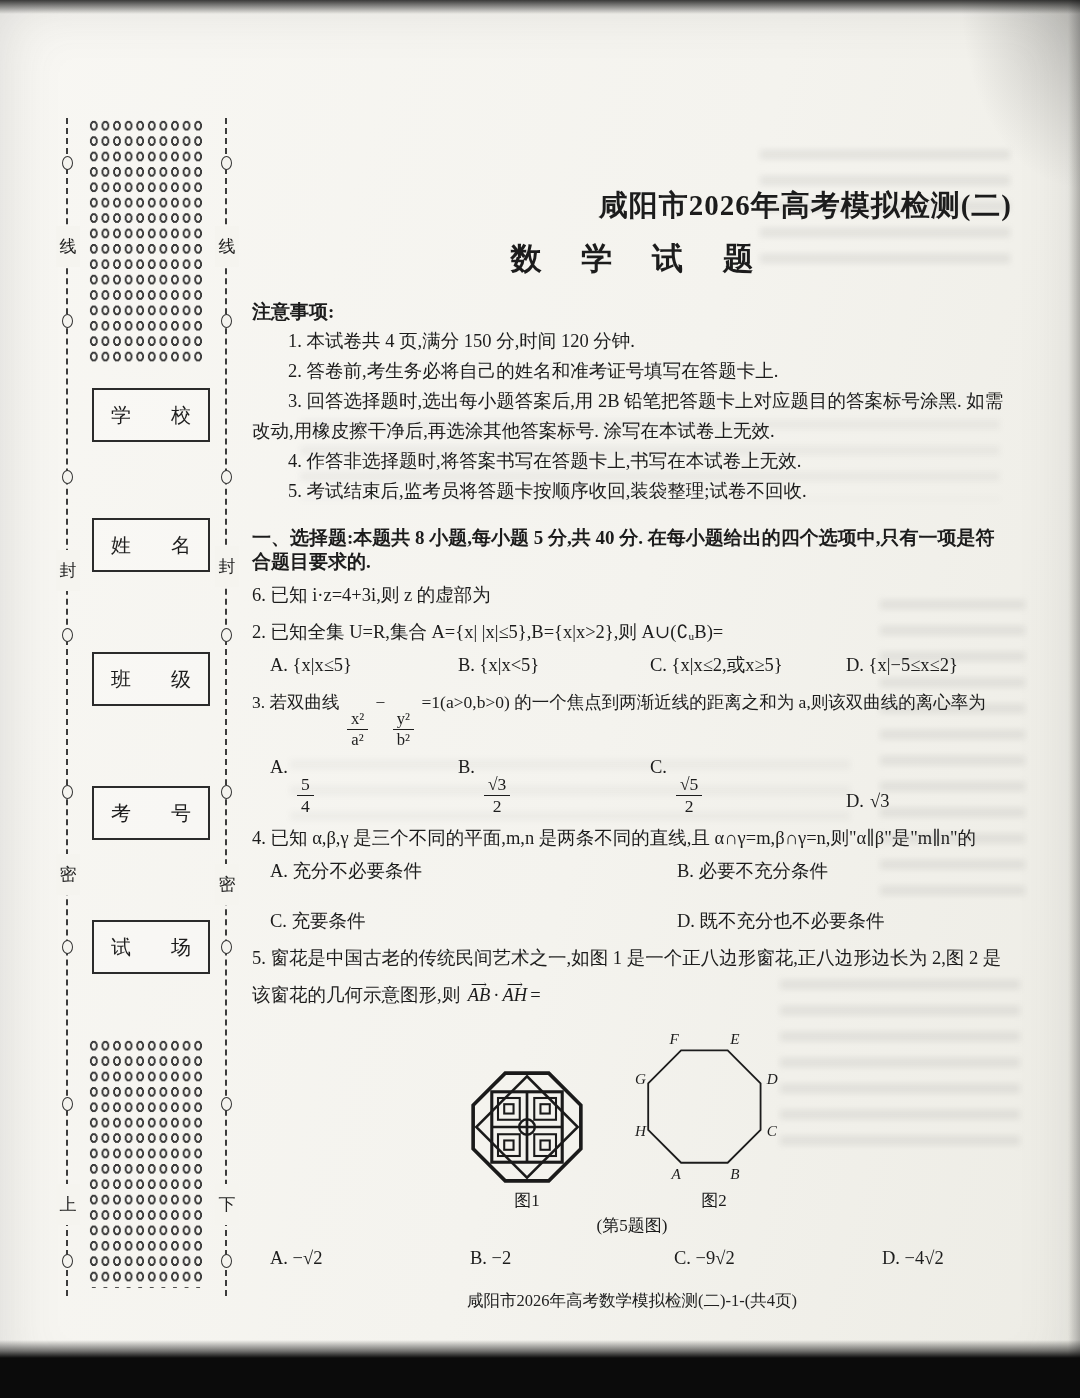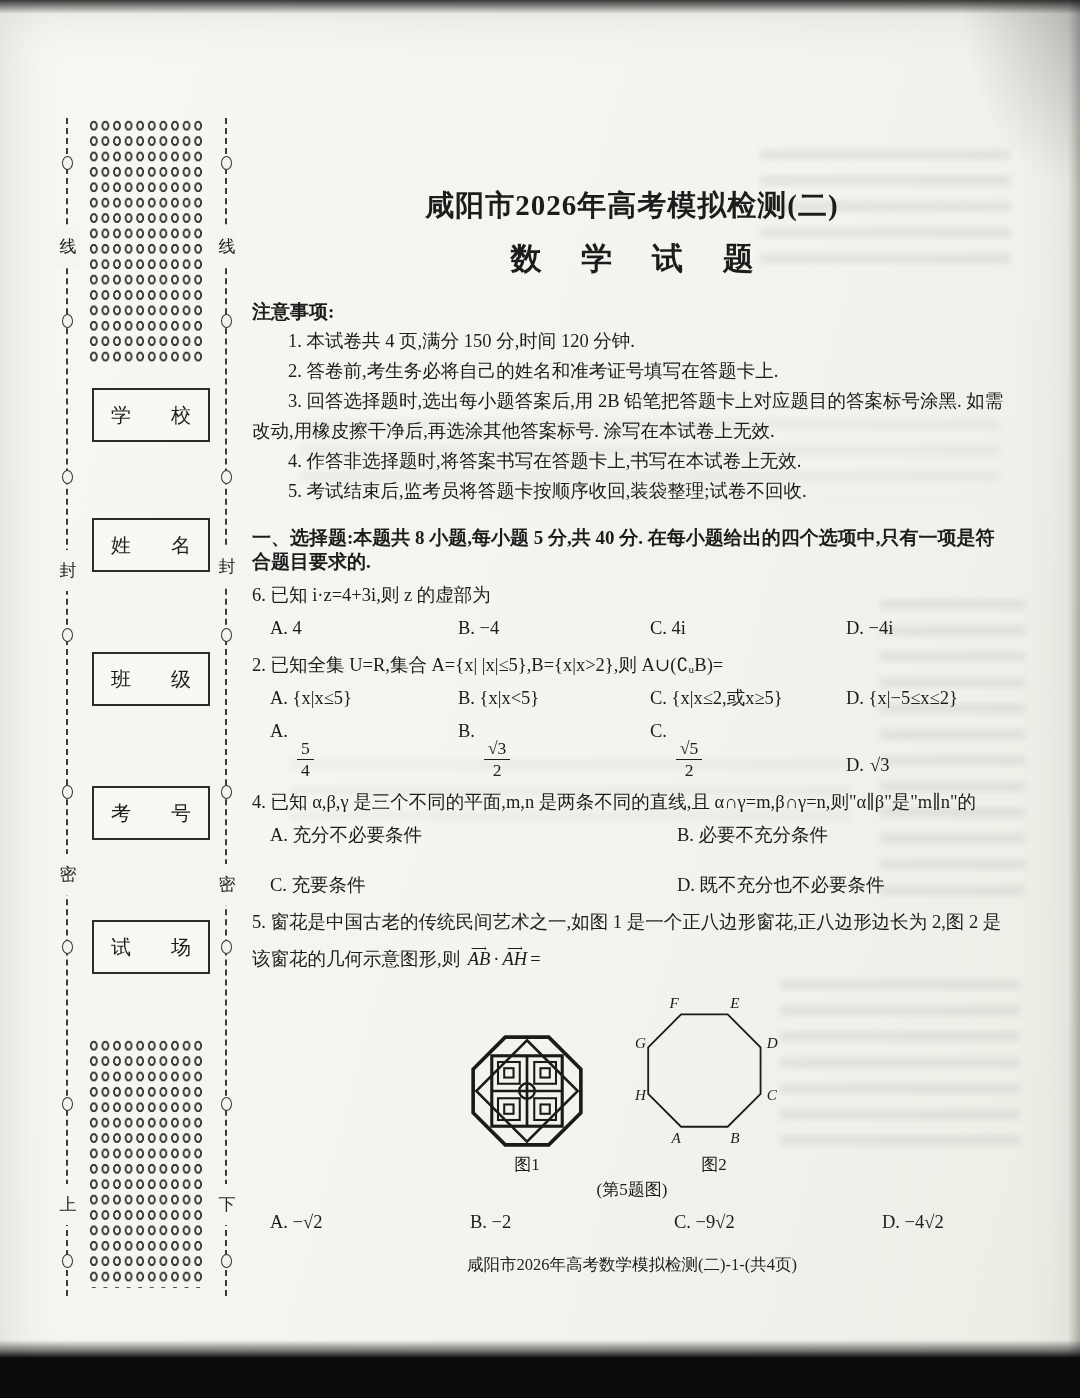--- a/index.html
+++ b/index.html
@@ -30,21 +30,21 @@
   
   .bubbles{position:absolute;left:88px;width:116px;
     background-image:radial-gradient(ellipse 4.2px 5.2px at center,rgba(0,0,0,0) 0 52%,#3a3a3a 58% 90%,rgba(0,0,0,0) 95%);
     background-size:11.6px 15.4px;}
   
   .fieldbox{position:absolute;left:92px;width:118px;height:54px;border:2px solid #2b2b2b;
     box-sizing:border-box;display:flex;align-items:center;justify-content:space-between;
     padding:0 17px;font-size:20px;background:rgba(255,255,255,.25);}
   
   .main{position:absolute;left:252px;top:0;width:760px;}
-  .title{margin:186px 0 0;text-align:center;font-size:29px;font-weight:700;letter-spacing:1px;}
+  .title{margin:186px 0 0;text-align:right;font-size:29px;font-weight:700;letter-spacing:1px;}
   .subtitle{margin:12px 0 0;text-align:center;font-size:31px;font-weight:700;
     letter-spacing:16px;text-indent:16px;}
   .notice-heading{margin-top:18px;font-size:19px;font-weight:700;line-height:28px;}
   .notice-item{margin:0;font-size:18.5px;line-height:30px;text-indent:36px;}
   .sec-heading{margin:20px 0 0;font-size:19px;font-weight:700;line-height:24px;}
   .stem{margin:6px 0 0;font-size:18.5px;line-height:31px;}
   .stem.compact{font-size:17.5px;}
   .opts4{display:grid;grid-template-columns:188px 192px 196px 1fr;margin-left:18px;
     font-size:18.5px;line-height:31px;margin-top:2px;align-items:end;}
   .opts2{display:grid;grid-template-columns:388px 1fr;row-gap:3px;margin-left:18px;
@@ -135,35 +135,42 @@
     <div class="notice-heading">注意事项:</div>
     <p class="notice-item">1. 本试卷共 4 页,满分 150 分,时间 120 分钟.</p>
     <p class="notice-item">2. 答卷前,考生务必将自己的姓名和准考证号填写在答题卡上.</p>
     <p class="notice-item">3. 回答选择题时,选出每小题答案后,用 2B 铅笔把答题卡上对应题目的答案标号涂黑. 如需改动,用橡皮擦干净后,再选涂其他答案标号. 涂写在本试卷上无效.</p>
     <p class="notice-item">4. 作答非选择题时,将答案书写在答题卡上,书写在本试卷上无效.</p>
     <p class="notice-item">5. 考试结束后,监考员将答题卡按顺序收回,装袋整理;试卷不回收.</p>
 
     <p class="sec-heading">一、选择题:本题共 8 小题,每小题 5 分,共 40 分. 在每小题给出的四个选项中,只有一项是符合题目要求的.</p>
 
     <p class="stem">6. 已知 i·z=4+3i,则 z 的虚部为</p>
-    <div class="opts4">
-      <span class="opt">A. 4</span>
-      <span class="opt">B. −4</span>
-      <span class="opt">C. 4i</span>
-      <span class="opt">D. −4i</span>
-    </div>
 
     <p class="stem">2. 已知全集 U=R,集合 A={x| |x|≤5},B={x|x&gt;2},则 A∪(∁ᵤB)=</p>
     <div class="opts4">
       <span class="opt">A. {x|x≤5}</span>
       <span class="opt">B. {x|x&lt;5}</span>
       <span class="opt">C. {x|x≤2,或x≥5}</span>
       <span class="opt">D. {x|−5≤x≤2}</span>
     </div>
 
+    <p class="stem compact">
+      <span>3. 若双曲线</span>
+      <span class="frac">
+          <span class="fnum">x²</span>
+          <span class="fden">a²</span>
+        </span>
+      <span>−</span>
+      <span class="frac">
+          <span class="fnum">y²</span>
+          <span class="fden">b²</span>
+        </span>
+      <span>=1(a&gt;0,b&gt;0) 的一个焦点到两渐近线的距离之和为 a,则该双曲线的离心率为</span>
+    </p>
     <div class="opts4">
       <span class="opt">
         <span class="olabel">A.</span><span class="frac">
             <span class="fnum">5</span>
             <span class="fden">4</span>
           </span>
       </span>
       <span class="opt">
         <span class="olabel">B.</span><span class="frac">
             <span class="fnum">√3</span>

